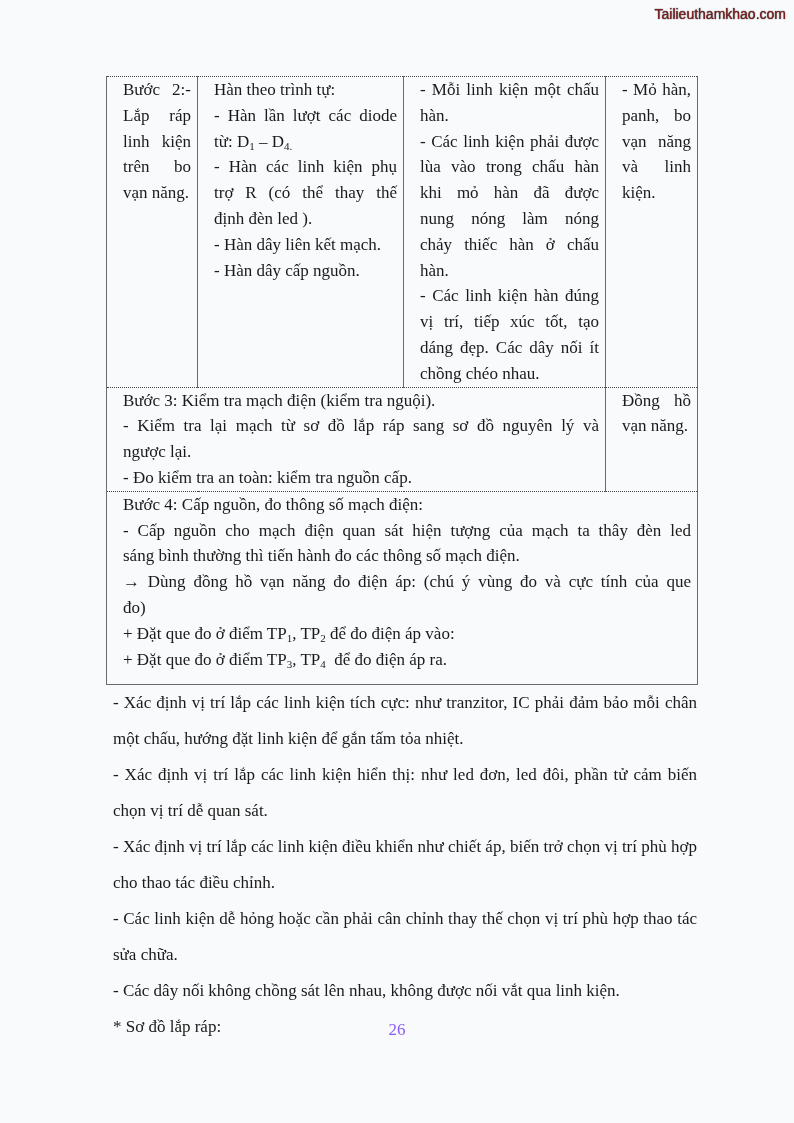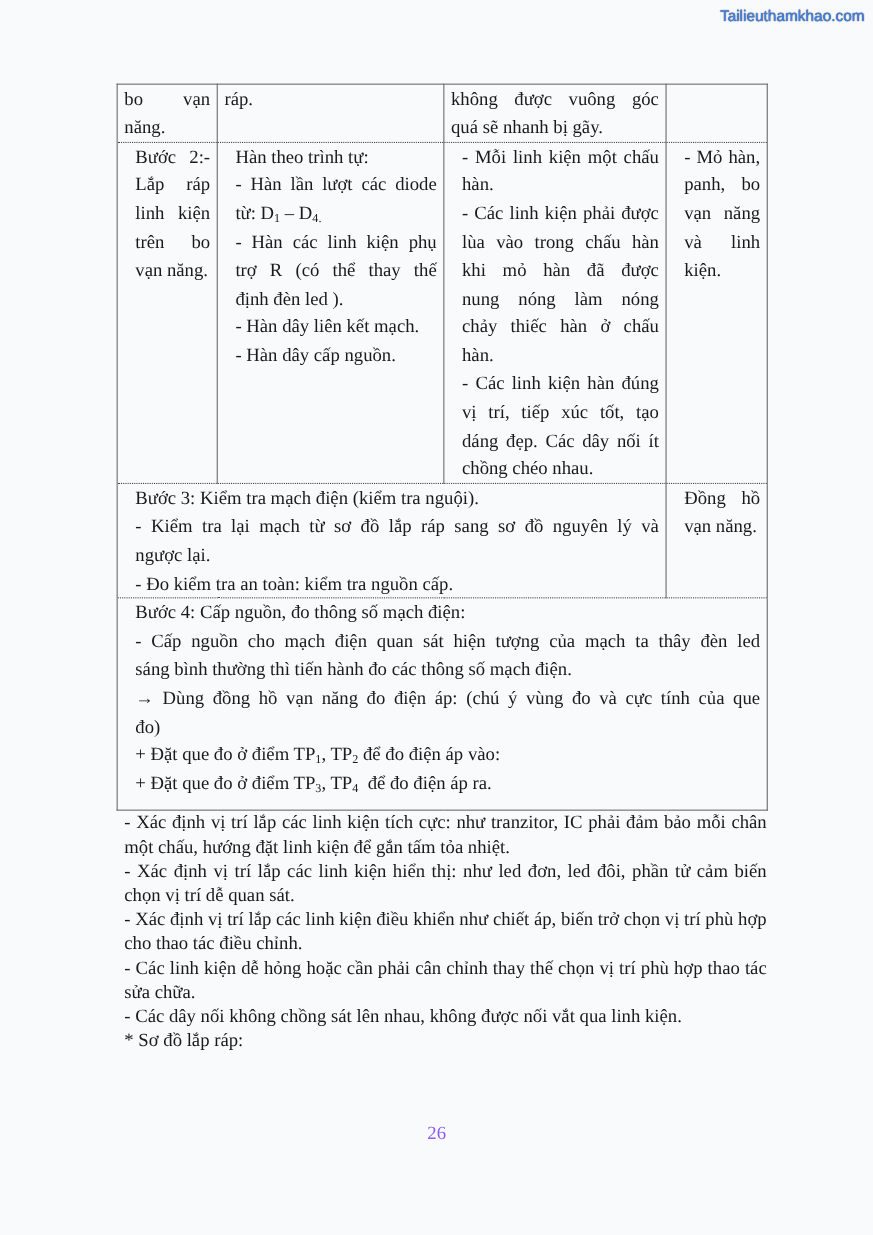--- a/index.html
+++ b/index.html
@@ -8,21 +8,21 @@
     background: #f9fafc;
     position: relative;
     overflow: hidden;
     font-family: "Liberation Serif", "DejaVu Serif", serif;
     color: #1a1a1a;
   }
   .watermark {
     position: absolute; top: 6px; right: 8px;
     font-family: "Liberation Sans", "DejaVu Sans", sans-serif;
     font-size: 14px;
-    color: #3b82f6;
+    color: #7f1d1d;
     text-shadow: 0 0 1px #555, 0 0 1px #555;
     letter-spacing: 0px;
   }
   .page-content {
     position: absolute; left: 106px; top: 76px; width: 612px;
   }
   table.steps {
     border-collapse: collapse;
     width: 591px;
     table-layout: fixed;
@@ -39,21 +39,21 @@
   }
   table.steps tr.first td { border-top: 1px solid #6b6b6b; }
   table.steps tr.dotted-top td { border-top: 1px dotted #444; padding-left: 16px; }
   table.steps tr.last td { border-bottom: 1px solid #6b6b6b; }
   .jl { text-align: justify; text-align-last: justify; display:block; }
   .line { display: block; }
   sub { font-size: 11px; vertical-align: -3px; line-height: 0; }
   .after {
     margin-top: 0px;
     font-size: 17px;
-    line-height: 22px;
+    line-height: 36px;
     width: 584px;
     padding-left: 7px;
   }
   .after p { margin: 0; text-align: justify; }
   .page-number {
     position: absolute; top: 1020px; left: 0; width: 794px;
     text-align: center;
     font-size: 17px;
     color: #8b5cf6;
   }
@@ -66,34 +66,20 @@
 <div class="page-content">
   <table class="steps">
     <colgroup>
       <col style="width:91px">
       <col style="width:206px">
       <col style="width:202px">
       <col style="width:92px">
     </colgroup>
 
     <tbody>
-        <tr class="first" style="height:52px">
-      <td>
-        <span class="jl">bo vạn</span>
-        <span class="line">năng.</span>
-      </td>
-      <td>
-        <span class="line">ráp.</span>
-      </td>
-      <td>
-        <span class="jl">không được vuông góc</span>
-        <span class="line">quá sẽ nhanh bị gãy.</span>
-      </td>
-      <td></td>
-    </tr>
 
     <tr class="dotted-top" style="height:309px">
       <td>
         <span class="jl">Bước 2:-</span>
         <span class="jl">Lắp ráp</span>
         <span class="jl">linh kiện</span>
         <span class="jl">trên bo</span>
         <span class="line">vạn năng.</span>
       </td>
       <td>

